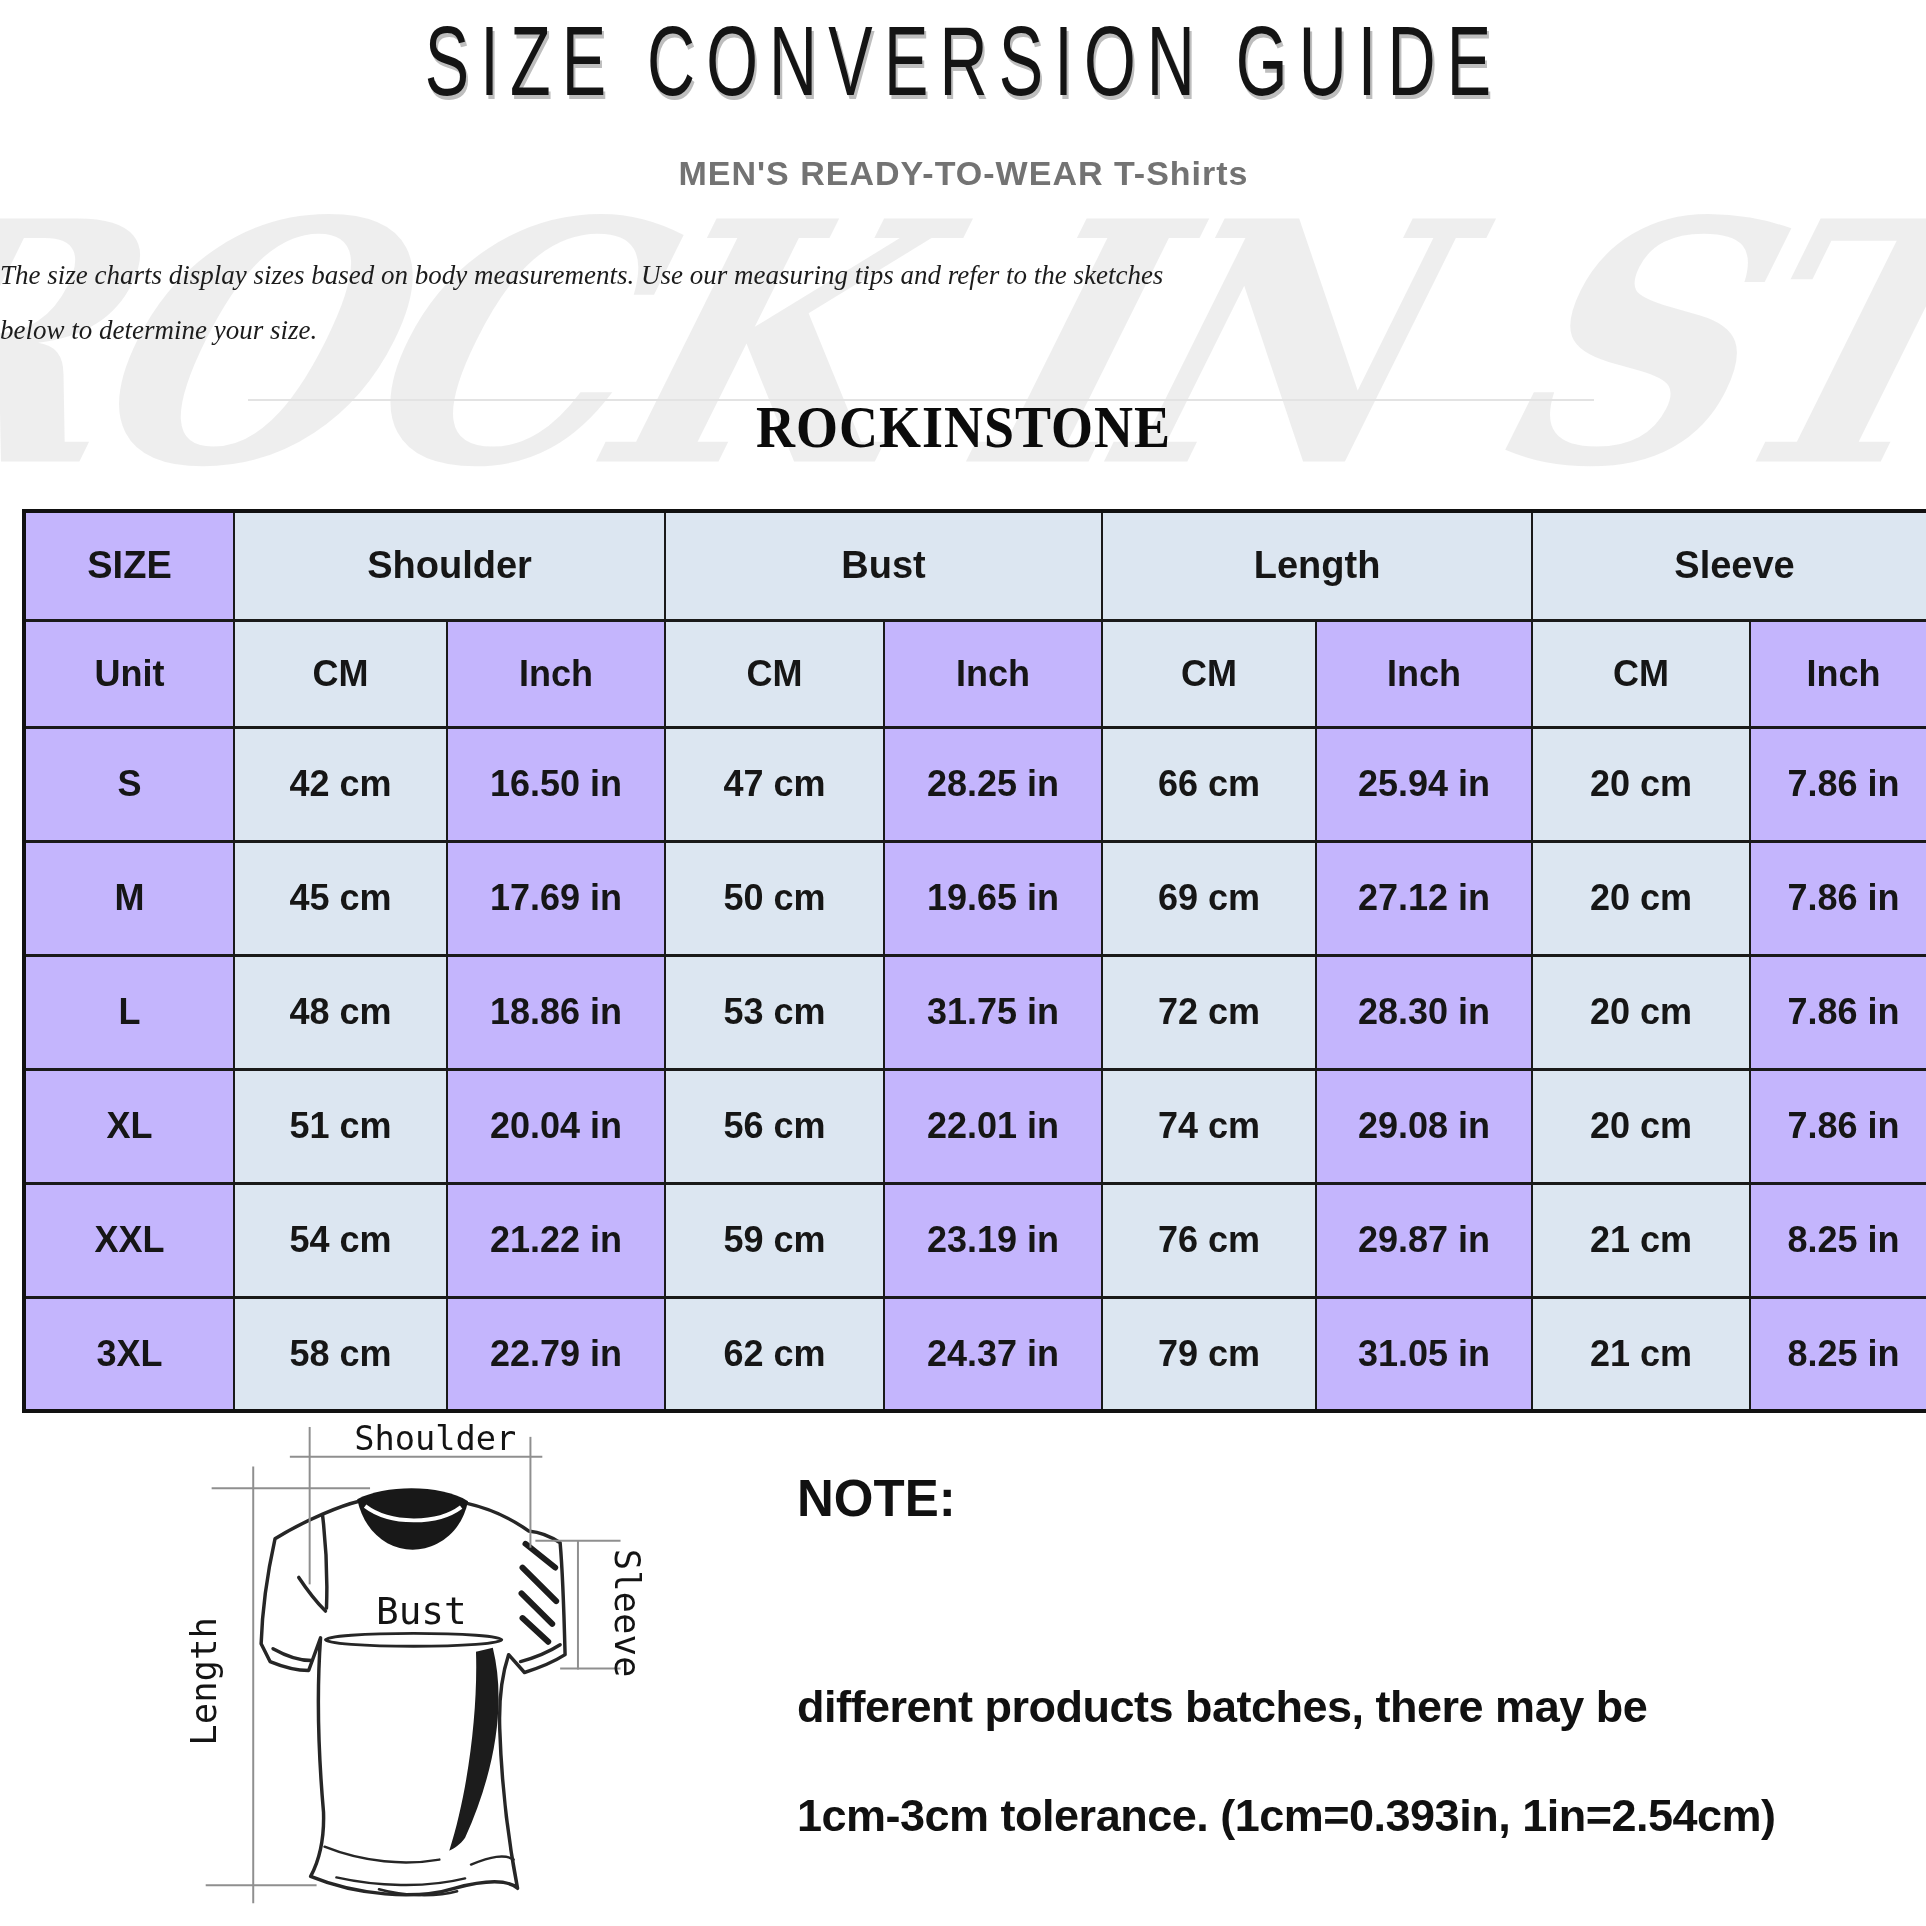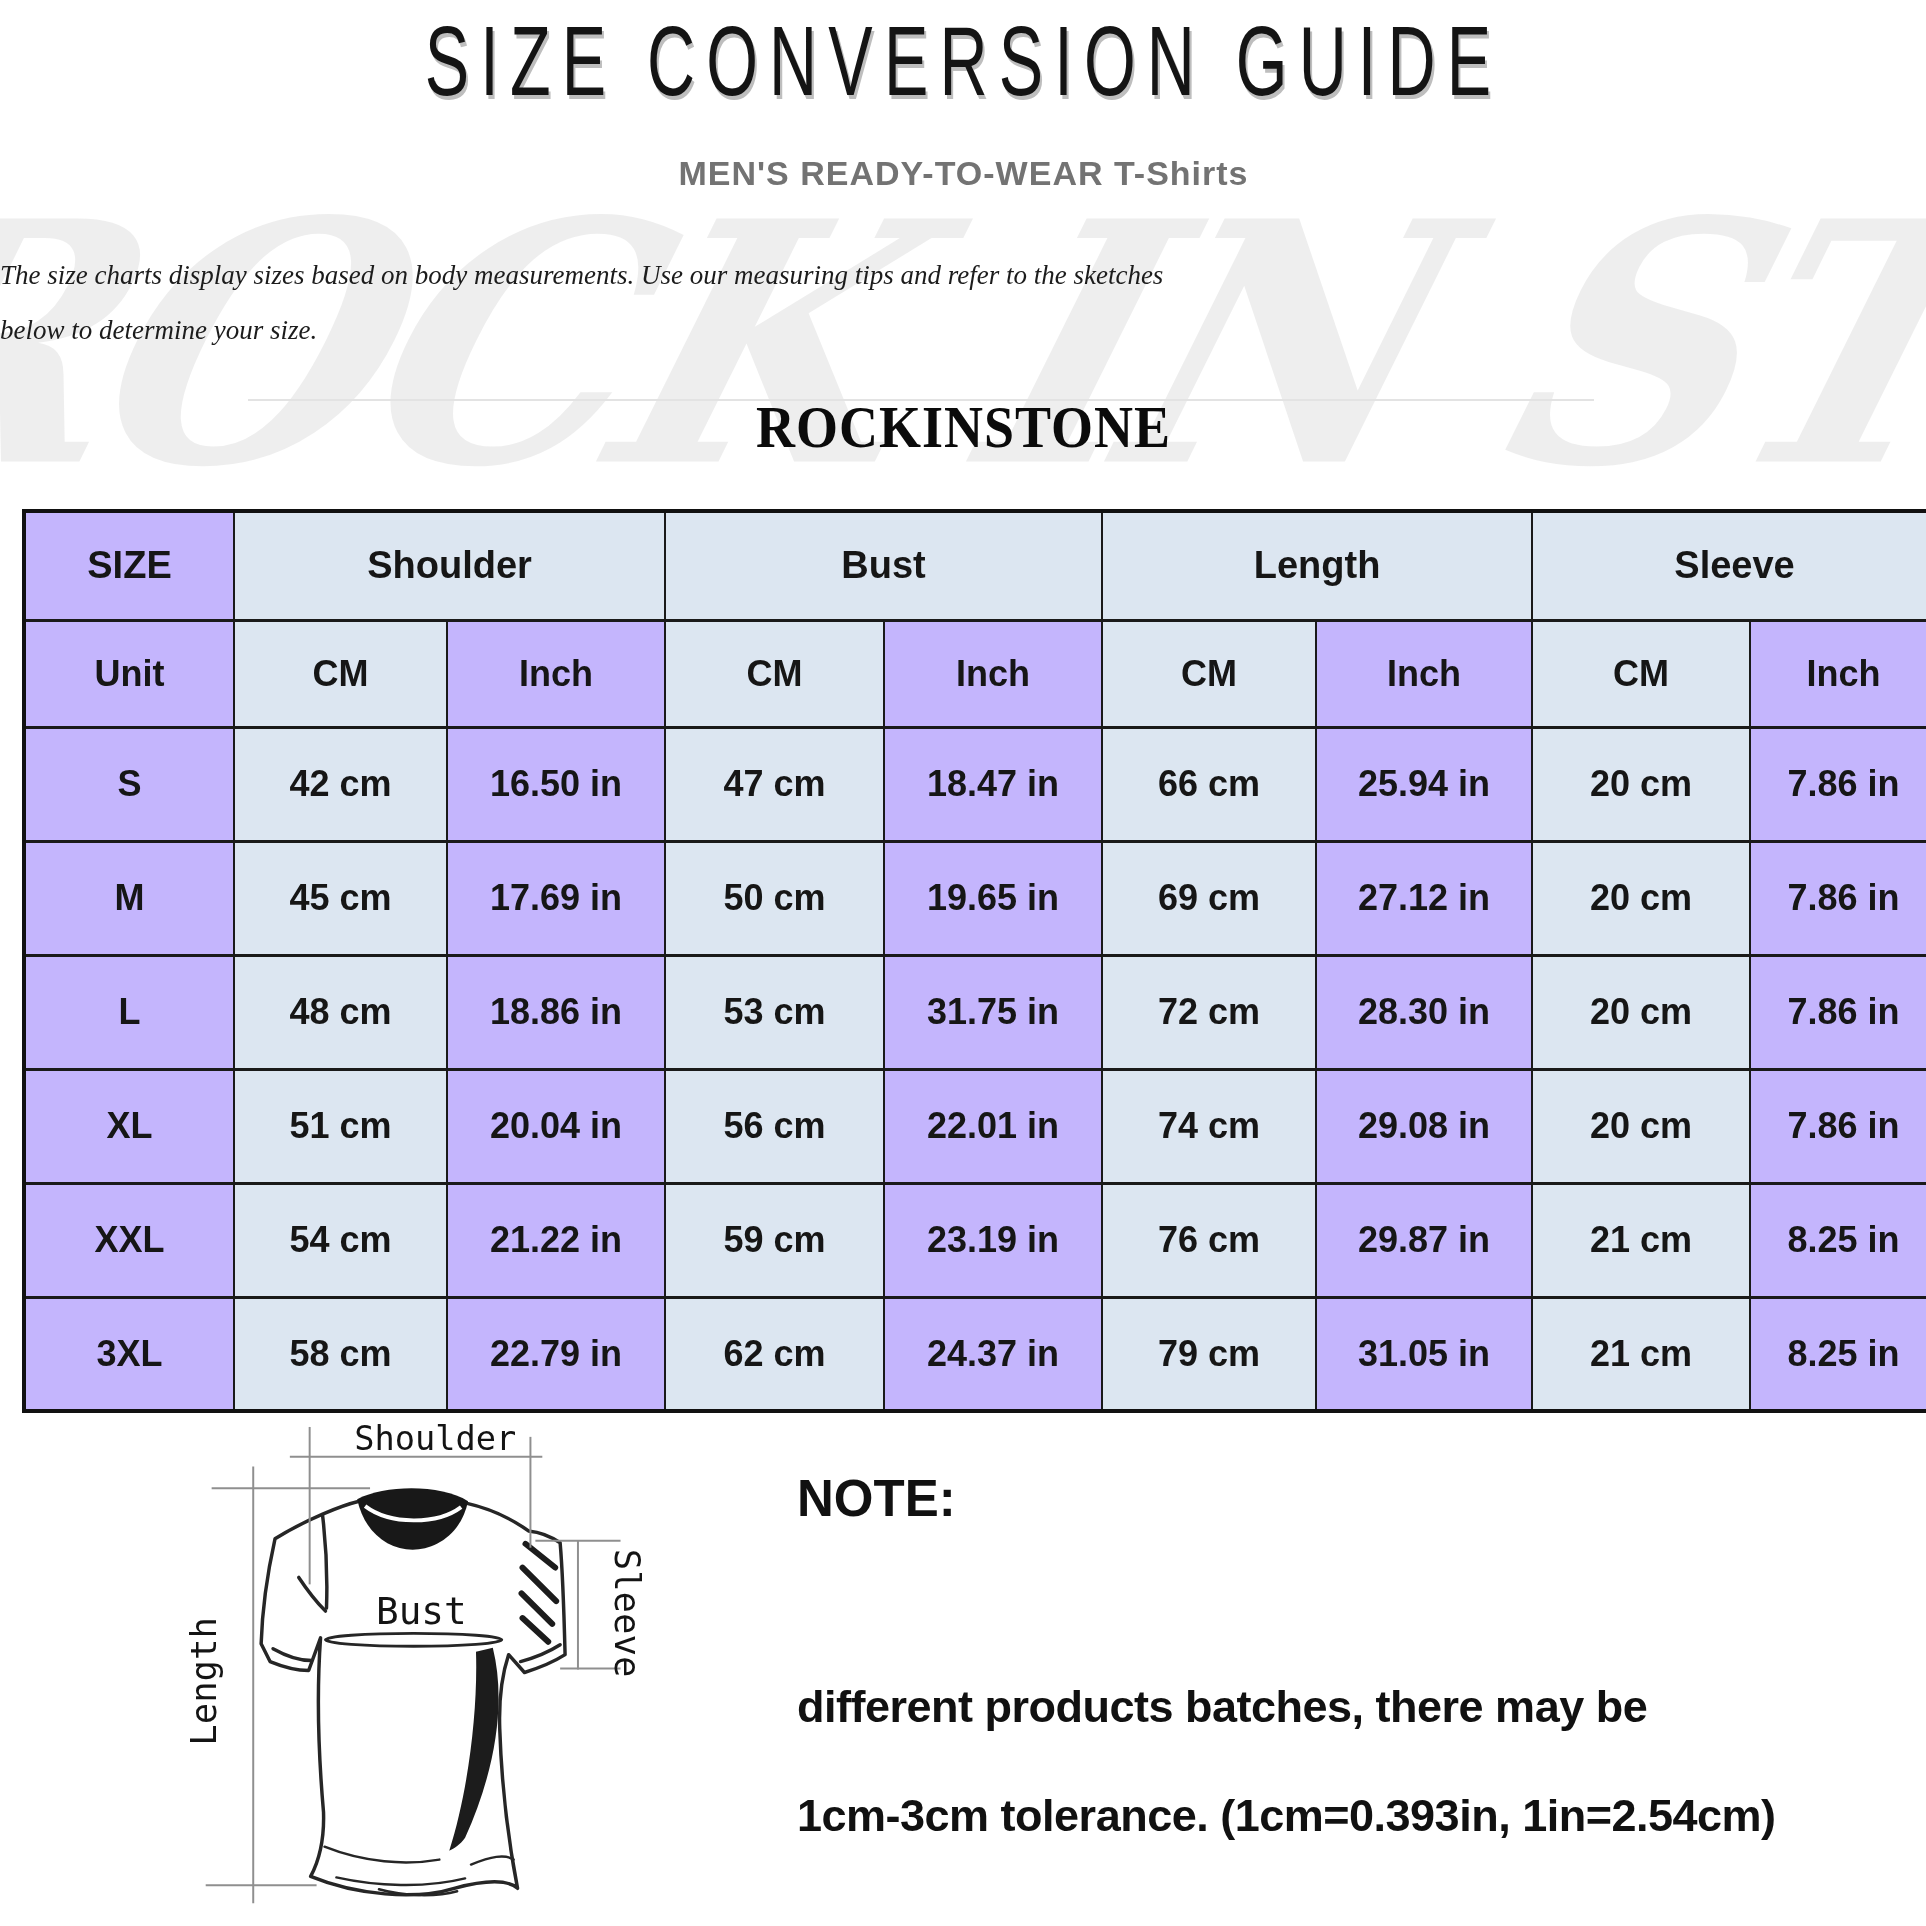--- a/index.html
+++ b/index.html
@@ -112,21 +112,21 @@
     <td class="hl">CM</td>
     <td>Inch</td>
     <td class="hl">CM</td>
     <td>Inch</td>
   </tr>
   <tr style="height:114px">
     <td>S</td>
     <td class="hl">42 cm</td>
     <td>16.50 in</td>
     <td class="hl">47 cm</td>
-    <td>18.47 in</td>
+    <td>28.25 in</td>
     <td class="hl">66 cm</td>
     <td>25.94 in</td>
     <td class="hl">20 cm</td>
     <td>7.86 in</td>
   </tr>
   <tr style="height:114px">
     <td>M</td>
     <td class="hl">45 cm</td>
     <td>17.69 in</td>
     <td class="hl">50 cm</td>

